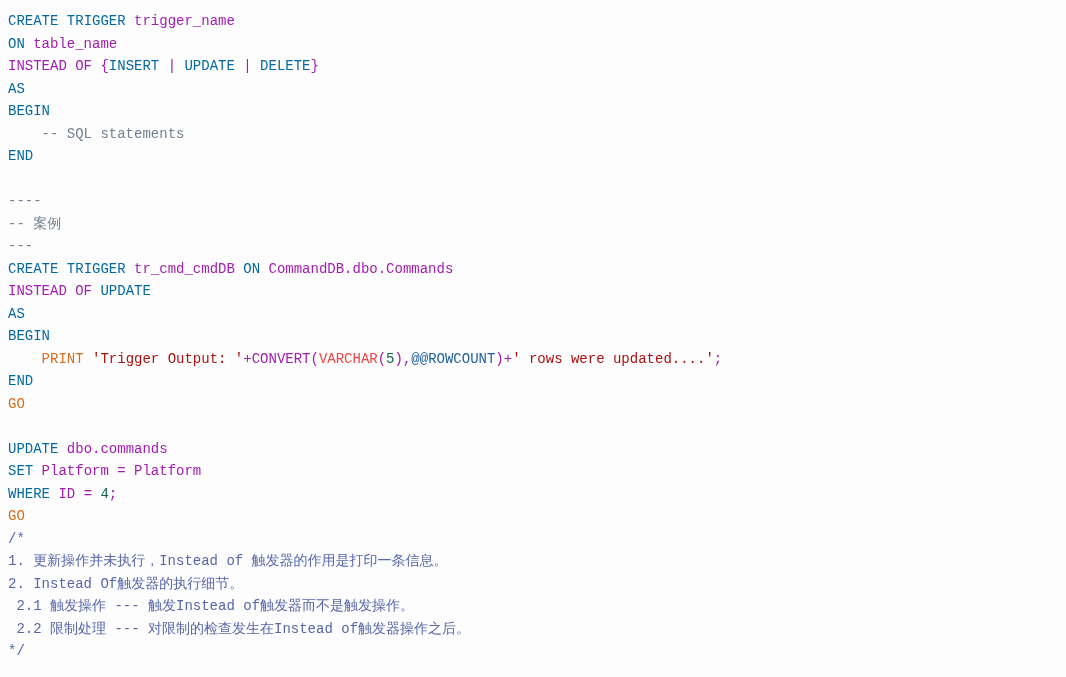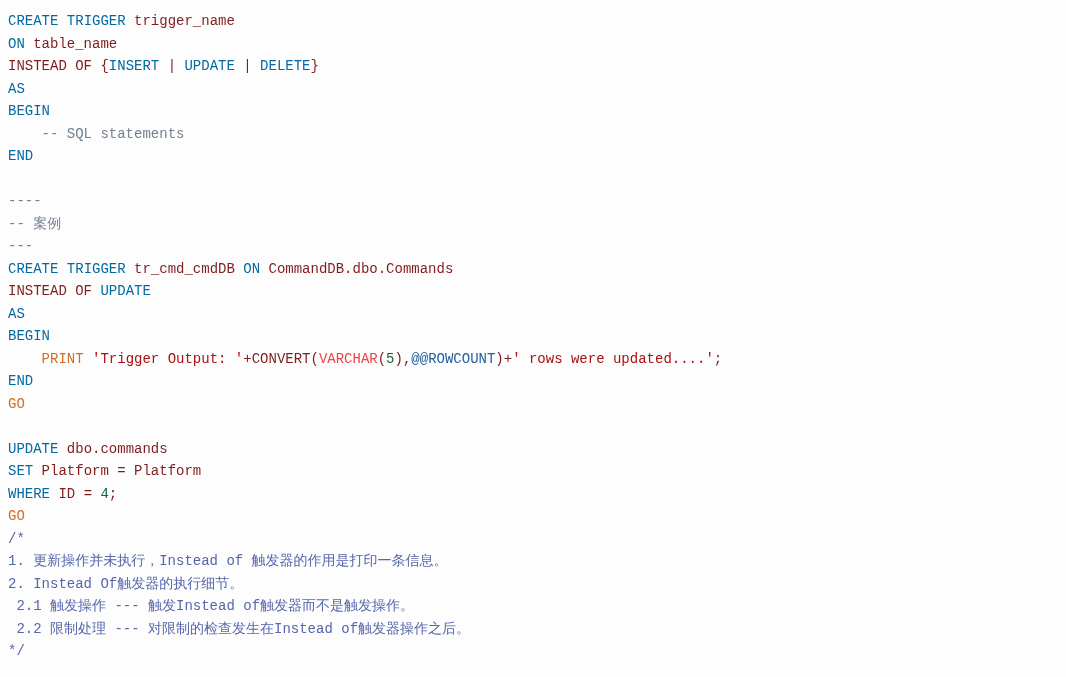--- a/index.html
+++ b/index.html
@@ -16,21 +16,21 @@
       color: #333;
       width: 1066px;
       height: 677px;
       overflow: hidden;
     }
     pre {
       font-family: inherit;
       white-space: pre;
     }
     .kw { color: #0369a1; }
-    .gray { color: #7f1d1d; }
+    .gray { color: #a21caf; }
     .comment { color: #738191; margin-top: 32px; }
     .orange { color: #d36c21; margin-top: 24px; }
     .str { color: #aa1111; text-align: right; }
     .func-blue { color: #ef4444; }
     .num { color: #116644; }
     .rowcount { color: #2060a0; }
     .signal { color: #5566aa; }
   </style>
 </head>
 <body>

